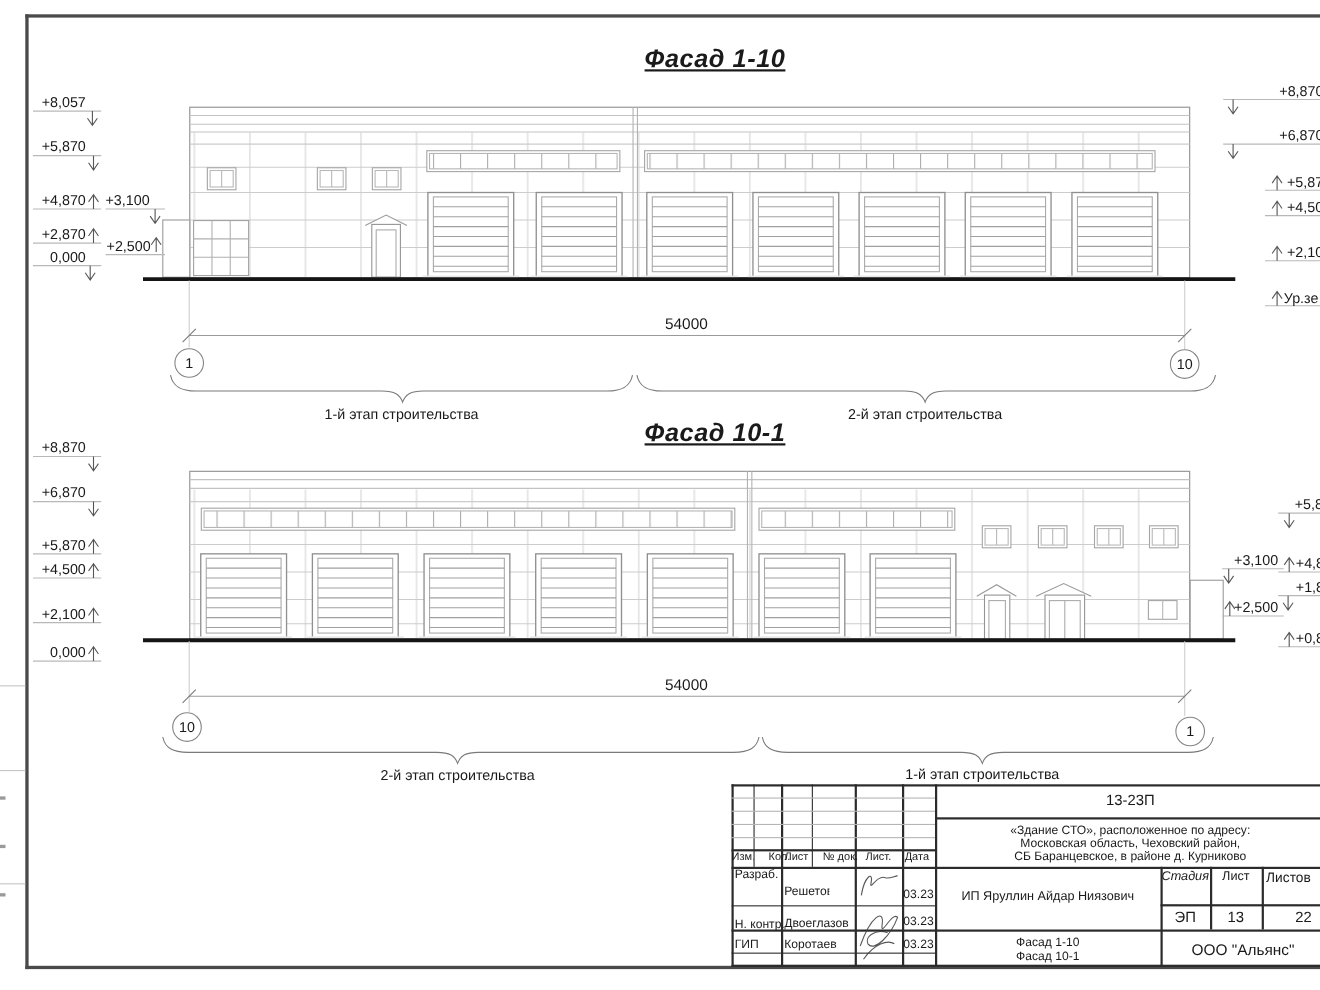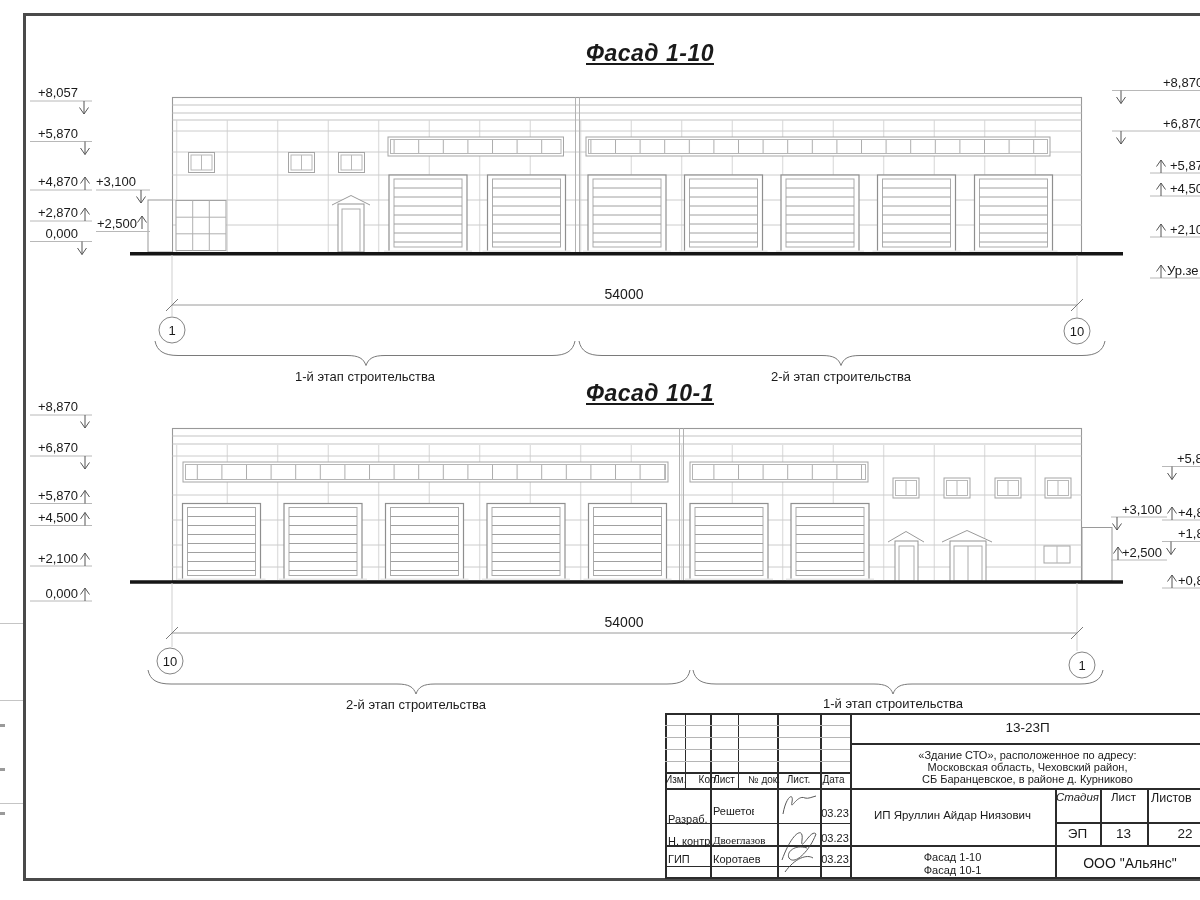--- a/index.html
+++ b/index.html
@@ -418,25 +418,25 @@
   <div class="ln" style="left:0;top:153px;width:185px;height:1px;"></div>
   <div class="ln" style="left:0;top:164px;width:540px;height:2px;"></div>
 
   <div class="cell c" style="left:0;top:61px;width:20px;font-size:10px;">Изм.</div>
   <div class="cell c" style="left:20px;top:61px;width:47px;font-size:10px;">Кол.</div>
   <div class="cell c" style="left:45px;top:61px;width:28px;font-size:10px;">Лист</div>
   <div class="cell c" style="left:73px;top:61px;width:52px;font-size:10px;">№ док.</div>
   <div class="cell c" style="left:112px;top:61px;width:43px;font-size:10px;">Лист.</div>
   <div class="cell c" style="left:155px;top:61px;width:27px;font-size:10px;">Дата</div>
 
-  <div class="cell" style="left:3px;top:100px;width:42px;">Разраб.</div>
+  <div class="cell" style="left:3px;top:76px;width:42px;">Разраб.</div>
   <div class="cell" style="left:48px;top:92px;width:41px;">Решетова</div>
   <div class="cell c" style="left:155px;top:94px;width:30px;">03.23</div>
   <div class="cell" style="left:3px;top:122px;width:64px;">Н. контр.</div>
-  <div class="cell" style="left:48px;top:121px;width:64px;font-family:Liberation Serif, serif;">Двоеглазов</div>
+  <div class="cell" style="left:48px;top:121px;width:64px;">Двоеглазов</div>
   <div class="cell c" style="left:155px;top:119px;width:30px;">03.23</div>
   <div class="cell" style="left:3px;top:140px;width:42px;">ГИП</div>
   <div class="cell" style="left:48px;top:140px;width:64px;">Коротаев</div>
   <div class="cell c" style="left:155px;top:140px;width:30px;">03.23</div>
 
   <svg style="position:absolute;left:112px;top:75px;" width="43" height="90" viewBox="0 0 43 90">
     <g stroke="#3a3a3a" stroke-width="1" fill="none" opacity="0.85">
       <path d="M6,26 C9,8 17,4 15,14 C13,24 20,6 28,10 C31,11 35,9 39,8"></path>
       <path d="M5,72 C15,44 27,38 25,52 C23,66 34,40 39,46 C33,62 18,78 12,70 C9,64 18,56 30,60 M8,84 C18,70 30,66 36,70"></path>
     </g>

